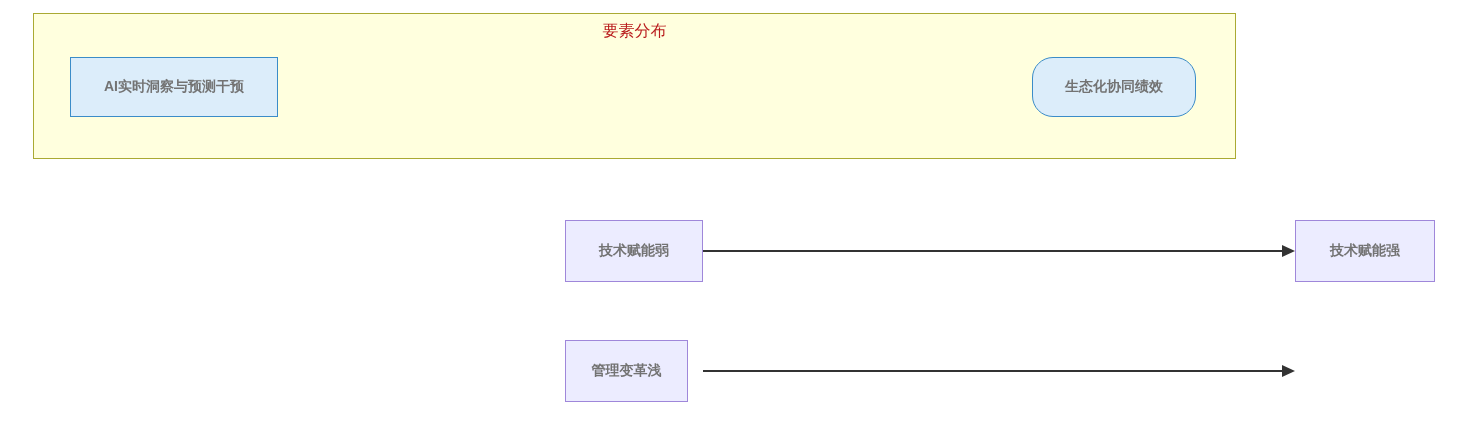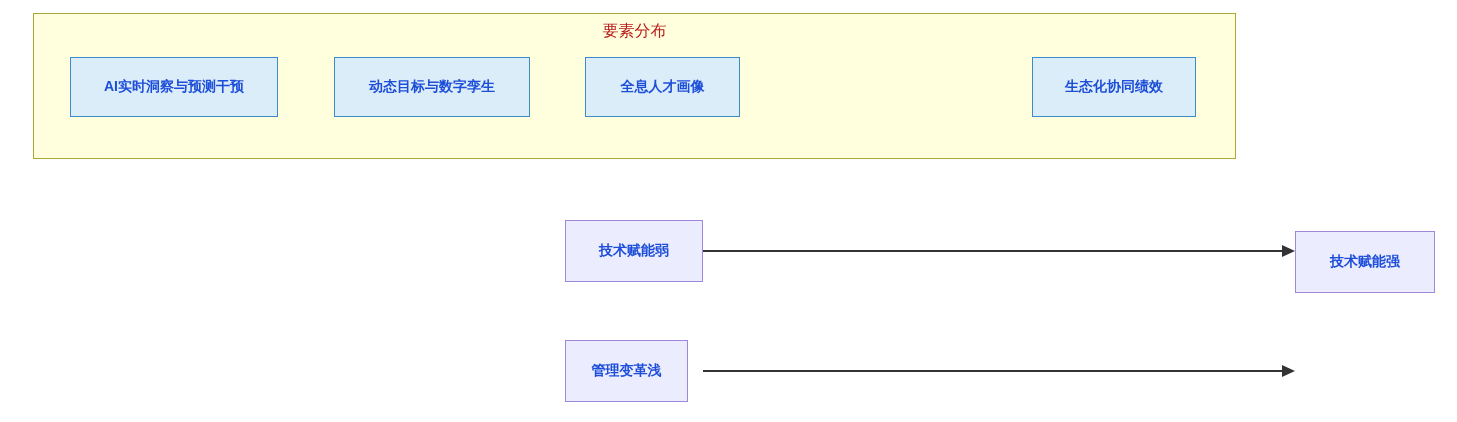--- a/index.html
+++ b/index.html
@@ -37,21 +37,21 @@
   }
   .node {
     position: absolute;
     box-sizing: border-box;
     display: flex;
     align-items: center;
     justify-content: center;
     text-align: center;
     font-size: 14px;
     font-weight: 700;
-    color: #1d4ed8;
+    color: #737373;
     background: #ececff;
     border: 1px solid #9370db;
   }
   .node.blue   { background: #dcedfa; border-color: #3b8cc8; }
   .node.green  { background: #f4faee; border-color: #84b55e; }
   .node.purple { background: #ececff; border-color: #9f87da; }
   .edge-line {
     position: absolute;
     height: 2px;
     background: #333333;
@@ -71,41 +71,35 @@
 <div class="canvas">
 
   <div class="subgraph">
     <div class="subgraph-title">要素分布</div>
   </div>
 
   <div class="node blue" style="left:70px; top:57px; width:208px; height:60px;">
     <span>AI实时洞察与预测干预</span>
   </div>
 
-  <div class="node blue" style="left:334px; top:57px; width:196px; height:60px;">
-    <span>动态目标与数字孪生</span>
-  </div>
-
-  <div class="node blue" style="left:585px; top:57px; width:155px; height:60px;">
-    <span>全息人才画像</span>
-  </div>
 
 
-  <div class="node blue" style="left:1032px; top:57px; width:164px; height:60px;">
+
+  <div class="node blue" style="left:1032px; top:57px; width:164px; height:60px;border-radius:21px;">
     <span>生态化协同绩效</span>
   </div>
 
   <div class="node purple" style="left:565px; top:220px; width:138px; height:62px;">
     <span>技术赋能弱</span>
   </div>
 
   <div class="edge-line" style="left:703px; top:250px; width:580px;"></div>
   <div class="arrowhead" style="left:1282px; top:245px;"></div>
 
-  <div class="node purple" style="left:1295px; top:231px; width:140px; height:62px;">
+  <div class="node purple" style="left:1295px; top:220px; width:140px; height:62px;">
     <span>技术赋能强</span>
   </div>
 
   <div class="node purple" style="left:565px; top:340px; width:123px; height:62px;">
     <span>管理变革浅</span>
   </div>
 
   <div class="edge-line" style="left:703px; top:370px; width:580px;"></div>
   <div class="arrowhead" style="left:1282px; top:365px;"></div>
 

